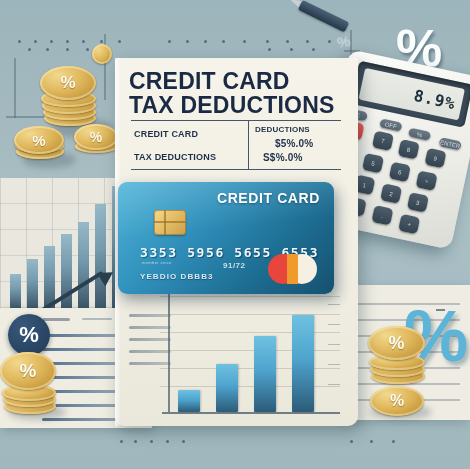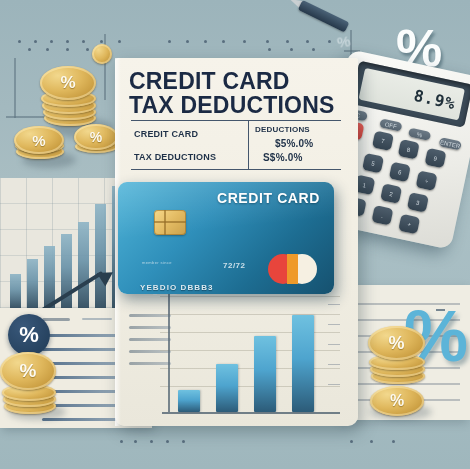--- a/index.html
+++ b/index.html
@@ -78,21 +78,21 @@
   #card .chip{position:absolute;left:36px;top:28px;width:32px;height:25px;border-radius:4px;
     background:linear-gradient(135deg,#f7d98b 0%,#e3bb63 50%,#caa04a 100%);
     box-shadow:inset 0 0 0 1px rgba(150,110,40,.6),0 1px 2px rgba(0,0,0,.3);}
   #card .chip:before{content:"";position:absolute;left:10px;top:0;width:1.6px;height:100%;background:rgba(150,110,40,.65);}
   #card .chip:after{content:"";position:absolute;left:0;top:11px;width:100%;height:1.6px;background:rgba(150,110,40,.65);}
   #card .number{position:absolute;left:22px;top:63px;color:#eef7fb;font-size:13px;font-weight:700;
     letter-spacing:1.6px;font-family:"DejaVu Sans Mono",monospace;
     text-shadow:1px 1px 1px rgba(0,40,60,.55);}
   #card .tiny{position:absolute;left:24px;top:78px;color:#cfe3ec;font-size:4px;letter-spacing:.4px;opacity:.8;}
   #card .holder{position:absolute;left:22px;top:90px;color:#dceaf1;font-size:8px;font-weight:700;
-    letter-spacing:1.1px;text-shadow:0 1px 1px rgba(0,40,60,.5);margin-top:11px;}
+    letter-spacing:1.1px;text-shadow:0 1px 1px rgba(0,40,60,.5);}
   #card .expiry{position:absolute;left:105px;top:79px;color:#dceaf1;font-size:8px;font-weight:700;
     letter-spacing:.5px;opacity:.9;}
   #card .mclogo{position:absolute;right:16px;bottom:10px;width:50px;height:30px;}
   #card .mc-l{position:absolute;left:0;top:0;width:30px;height:30px;border-radius:50%;background:#e8453c;}
   #card .mc-r{position:absolute;left:19px;top:0;width:30px;height:30px;border-radius:50%;
     background:#f6f0e2;mix-blend-mode:normal;}
   #card .mc-m{position:absolute;left:19px;top:0;width:11px;height:30px;background:#ef9a2a;}
   
   #calc{position:absolute;left:330px;top:62px;width:140px;height:175px;transform:rotate(12deg);
     transform-origin:50% 50%;border-radius:12px;
@@ -374,22 +374,23 @@
       <div class="bar" style="left:56px;height:48px;"></div>
       <div class="bar" style="left:94px;height:76px;"></div>
       <div class="bar" style="left:132px;height:97px;"></div>
     </div>
   </div>
 
   <div id="card">
     <div class="sheen"></div>
     <div class="cc-label">CREDIT CARD</div>
     <div class="chip"></div>
+    <div class="number">3353 5956 5655 6553</div>
     <div class="tiny">member since</div>
-    <div class="expiry">72/72</div>
+    <div class="expiry">91/72</div>
     <div class="holder">YEBDIO DBBB3</div>
     <div class="mclogo">
       <div class="mc-l"></div>
         <div class="mc-r"></div>
         <div class="mc-m"></div>
     </div>
   </div>
 
 </div>
 

